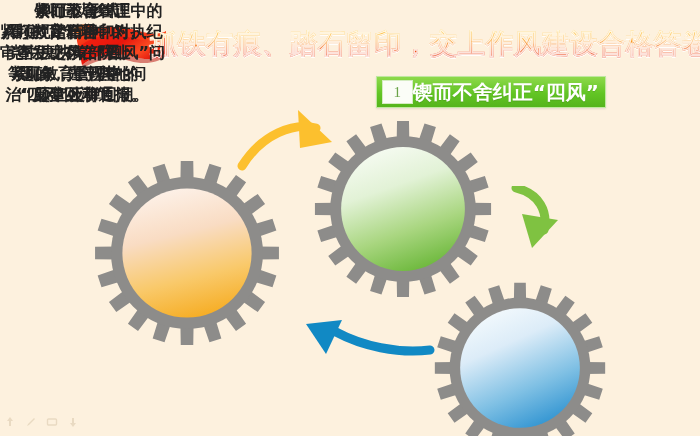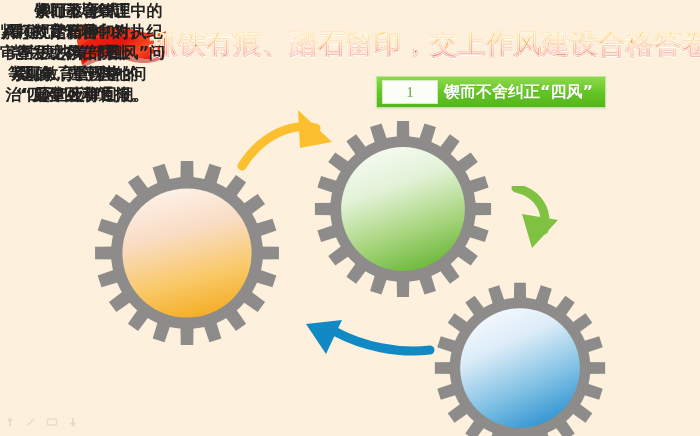--- a/index.html
+++ b/index.html
@@ -38,21 +38,21 @@
     box-shadow:0 1px 2px rgba(0,0,0,0.10);
   }
   .subtitle-num {
     width:56px; height:24px; margin-left:5px;
     background:#fbfdf7; border:1px solid #d5ecc2;
     display:flex; align-items:center; justify-content:center;
     font-size:15px; color:#6aa348; font-family:"Liberation Serif",serif;
   }
   .subtitle-text {
     flex:1; text-align:center; padding-right:6px;
-    font-size:16px; font-weight:bold; color:#ffffff; white-space:nowrap;
+    font-size:20px; font-weight:bold; color:#ffffff; white-space:nowrap;
     font-family:"DejaVu Sans","Liberation Sans",sans-serif;
     text-shadow:0 1px 1px rgba(0,0,0,0.12);
   }
 
   
   .gear { position:absolute; }
   .gear svg { display:block; }
   .gear-text {
     position:absolute; display:flex; flex-direction:column;
     align-items:center; justify-content:center; text-align:center;

